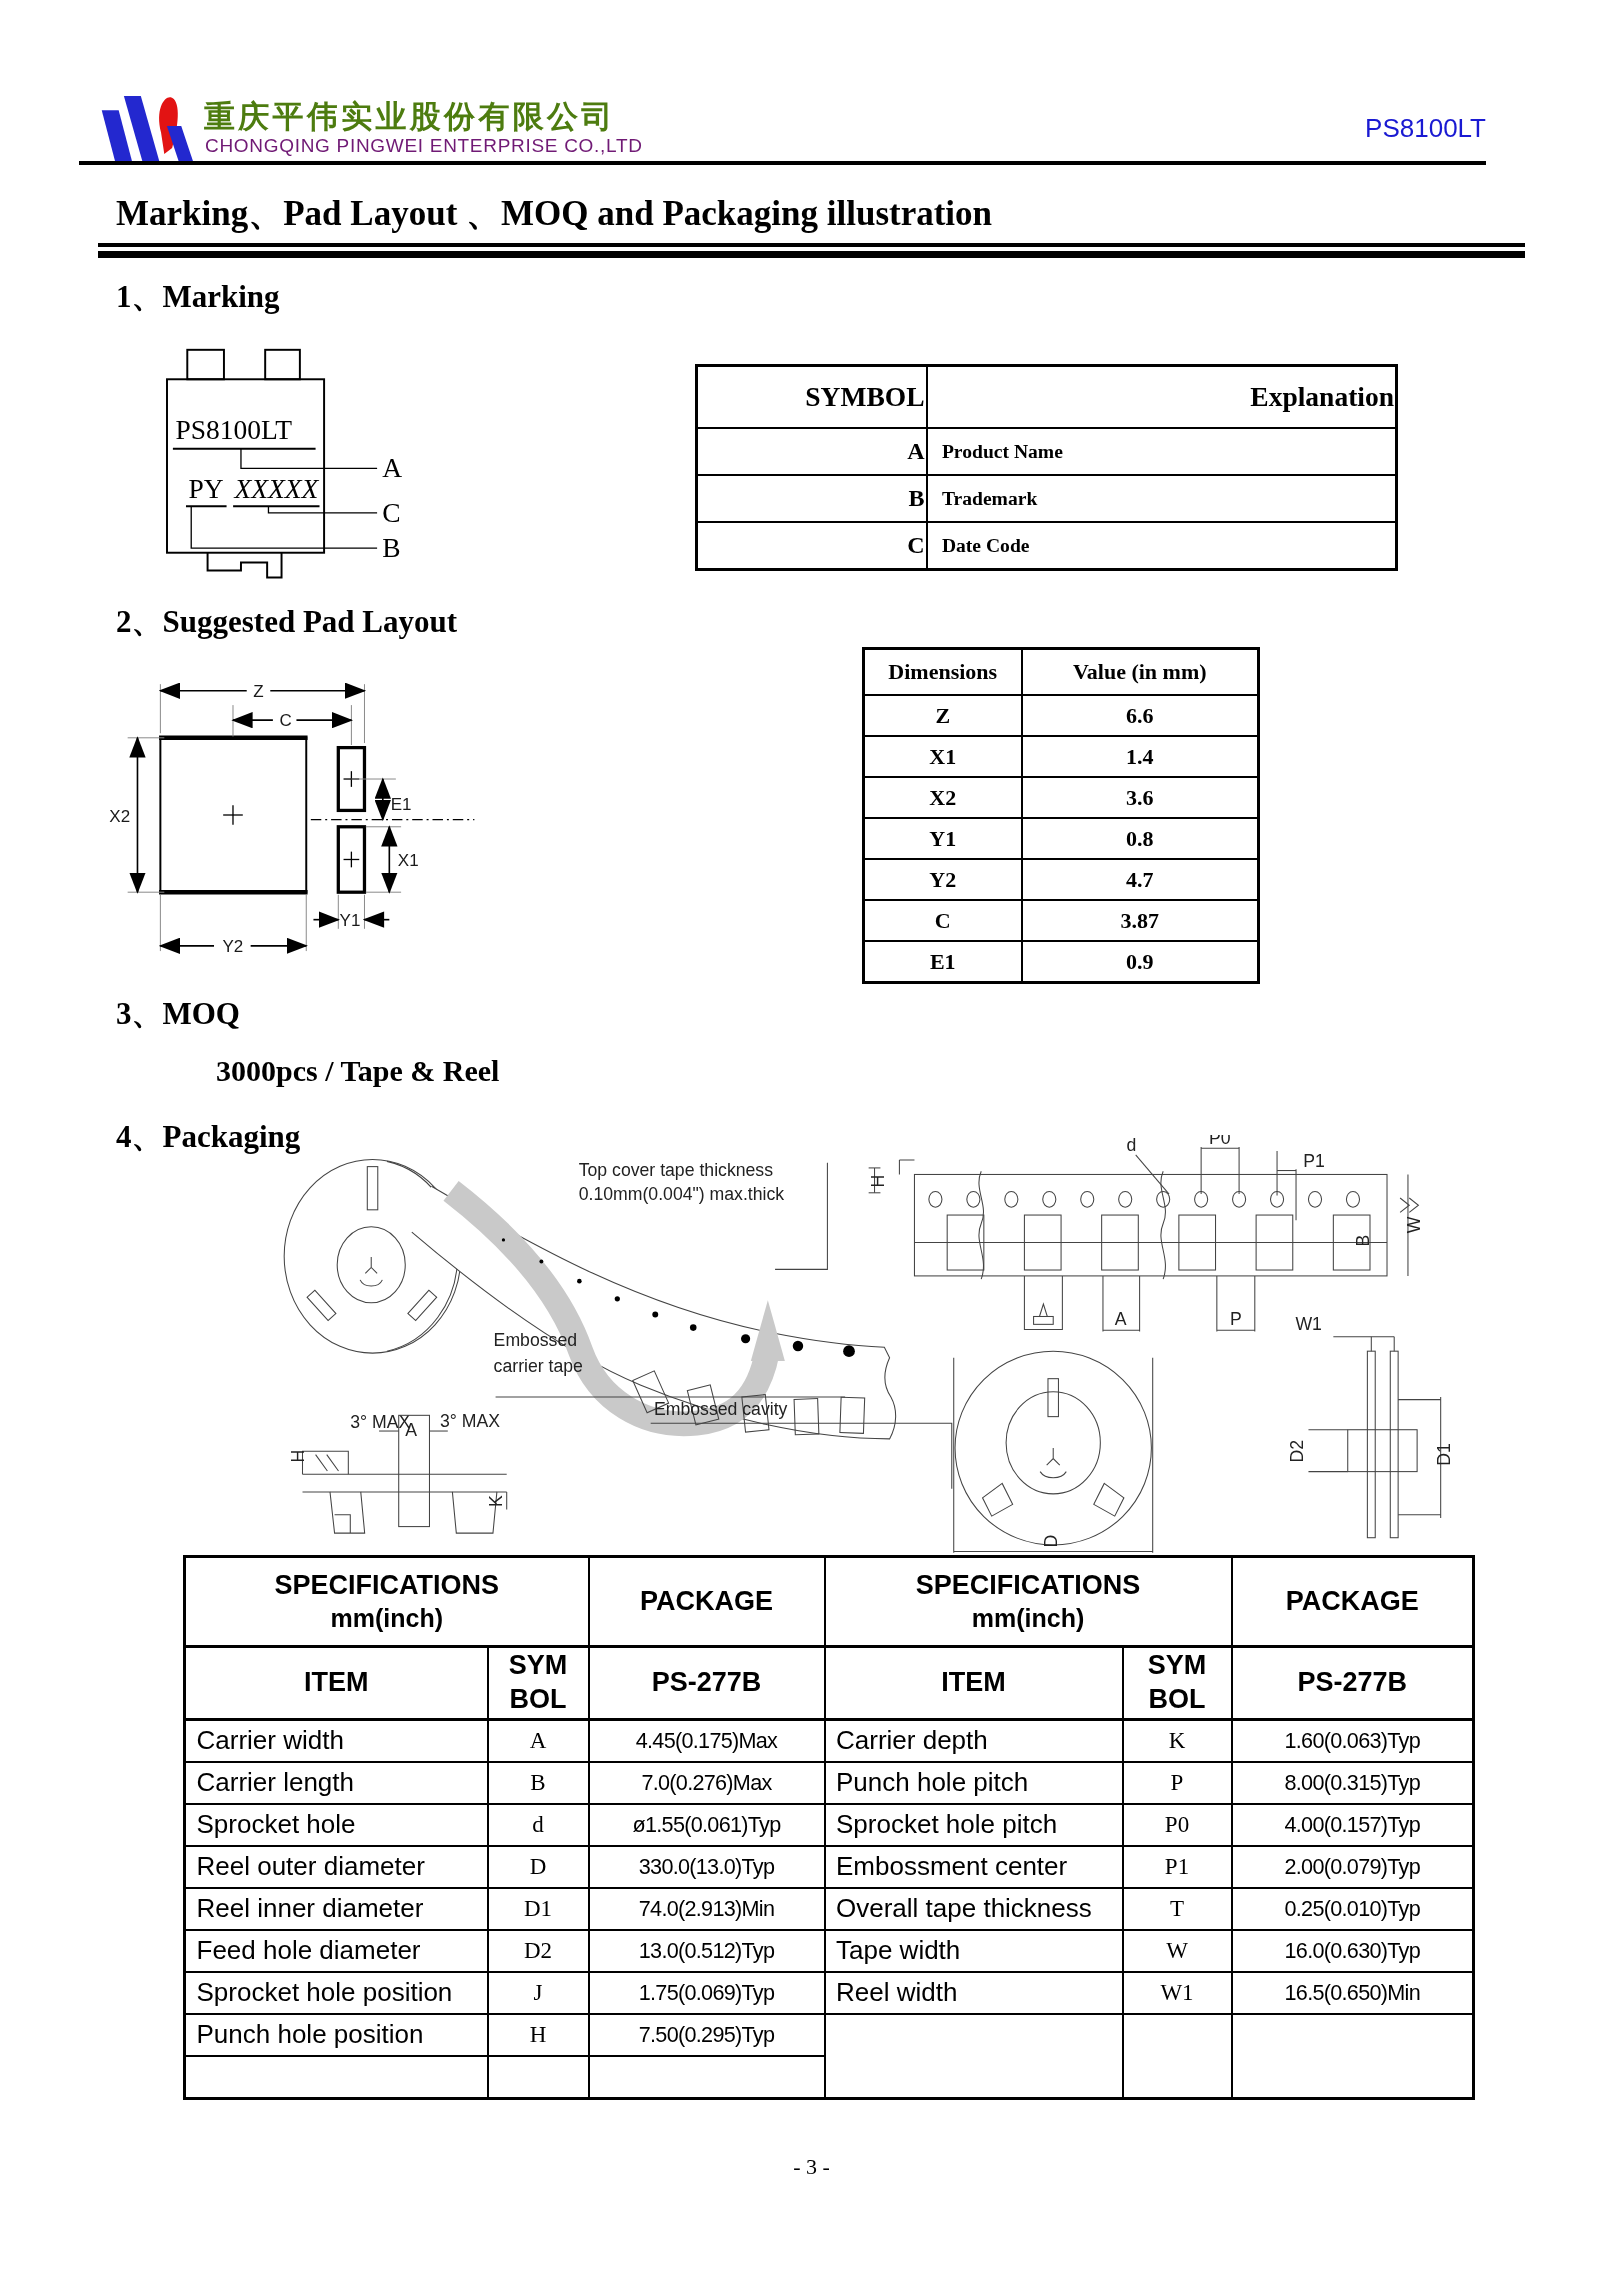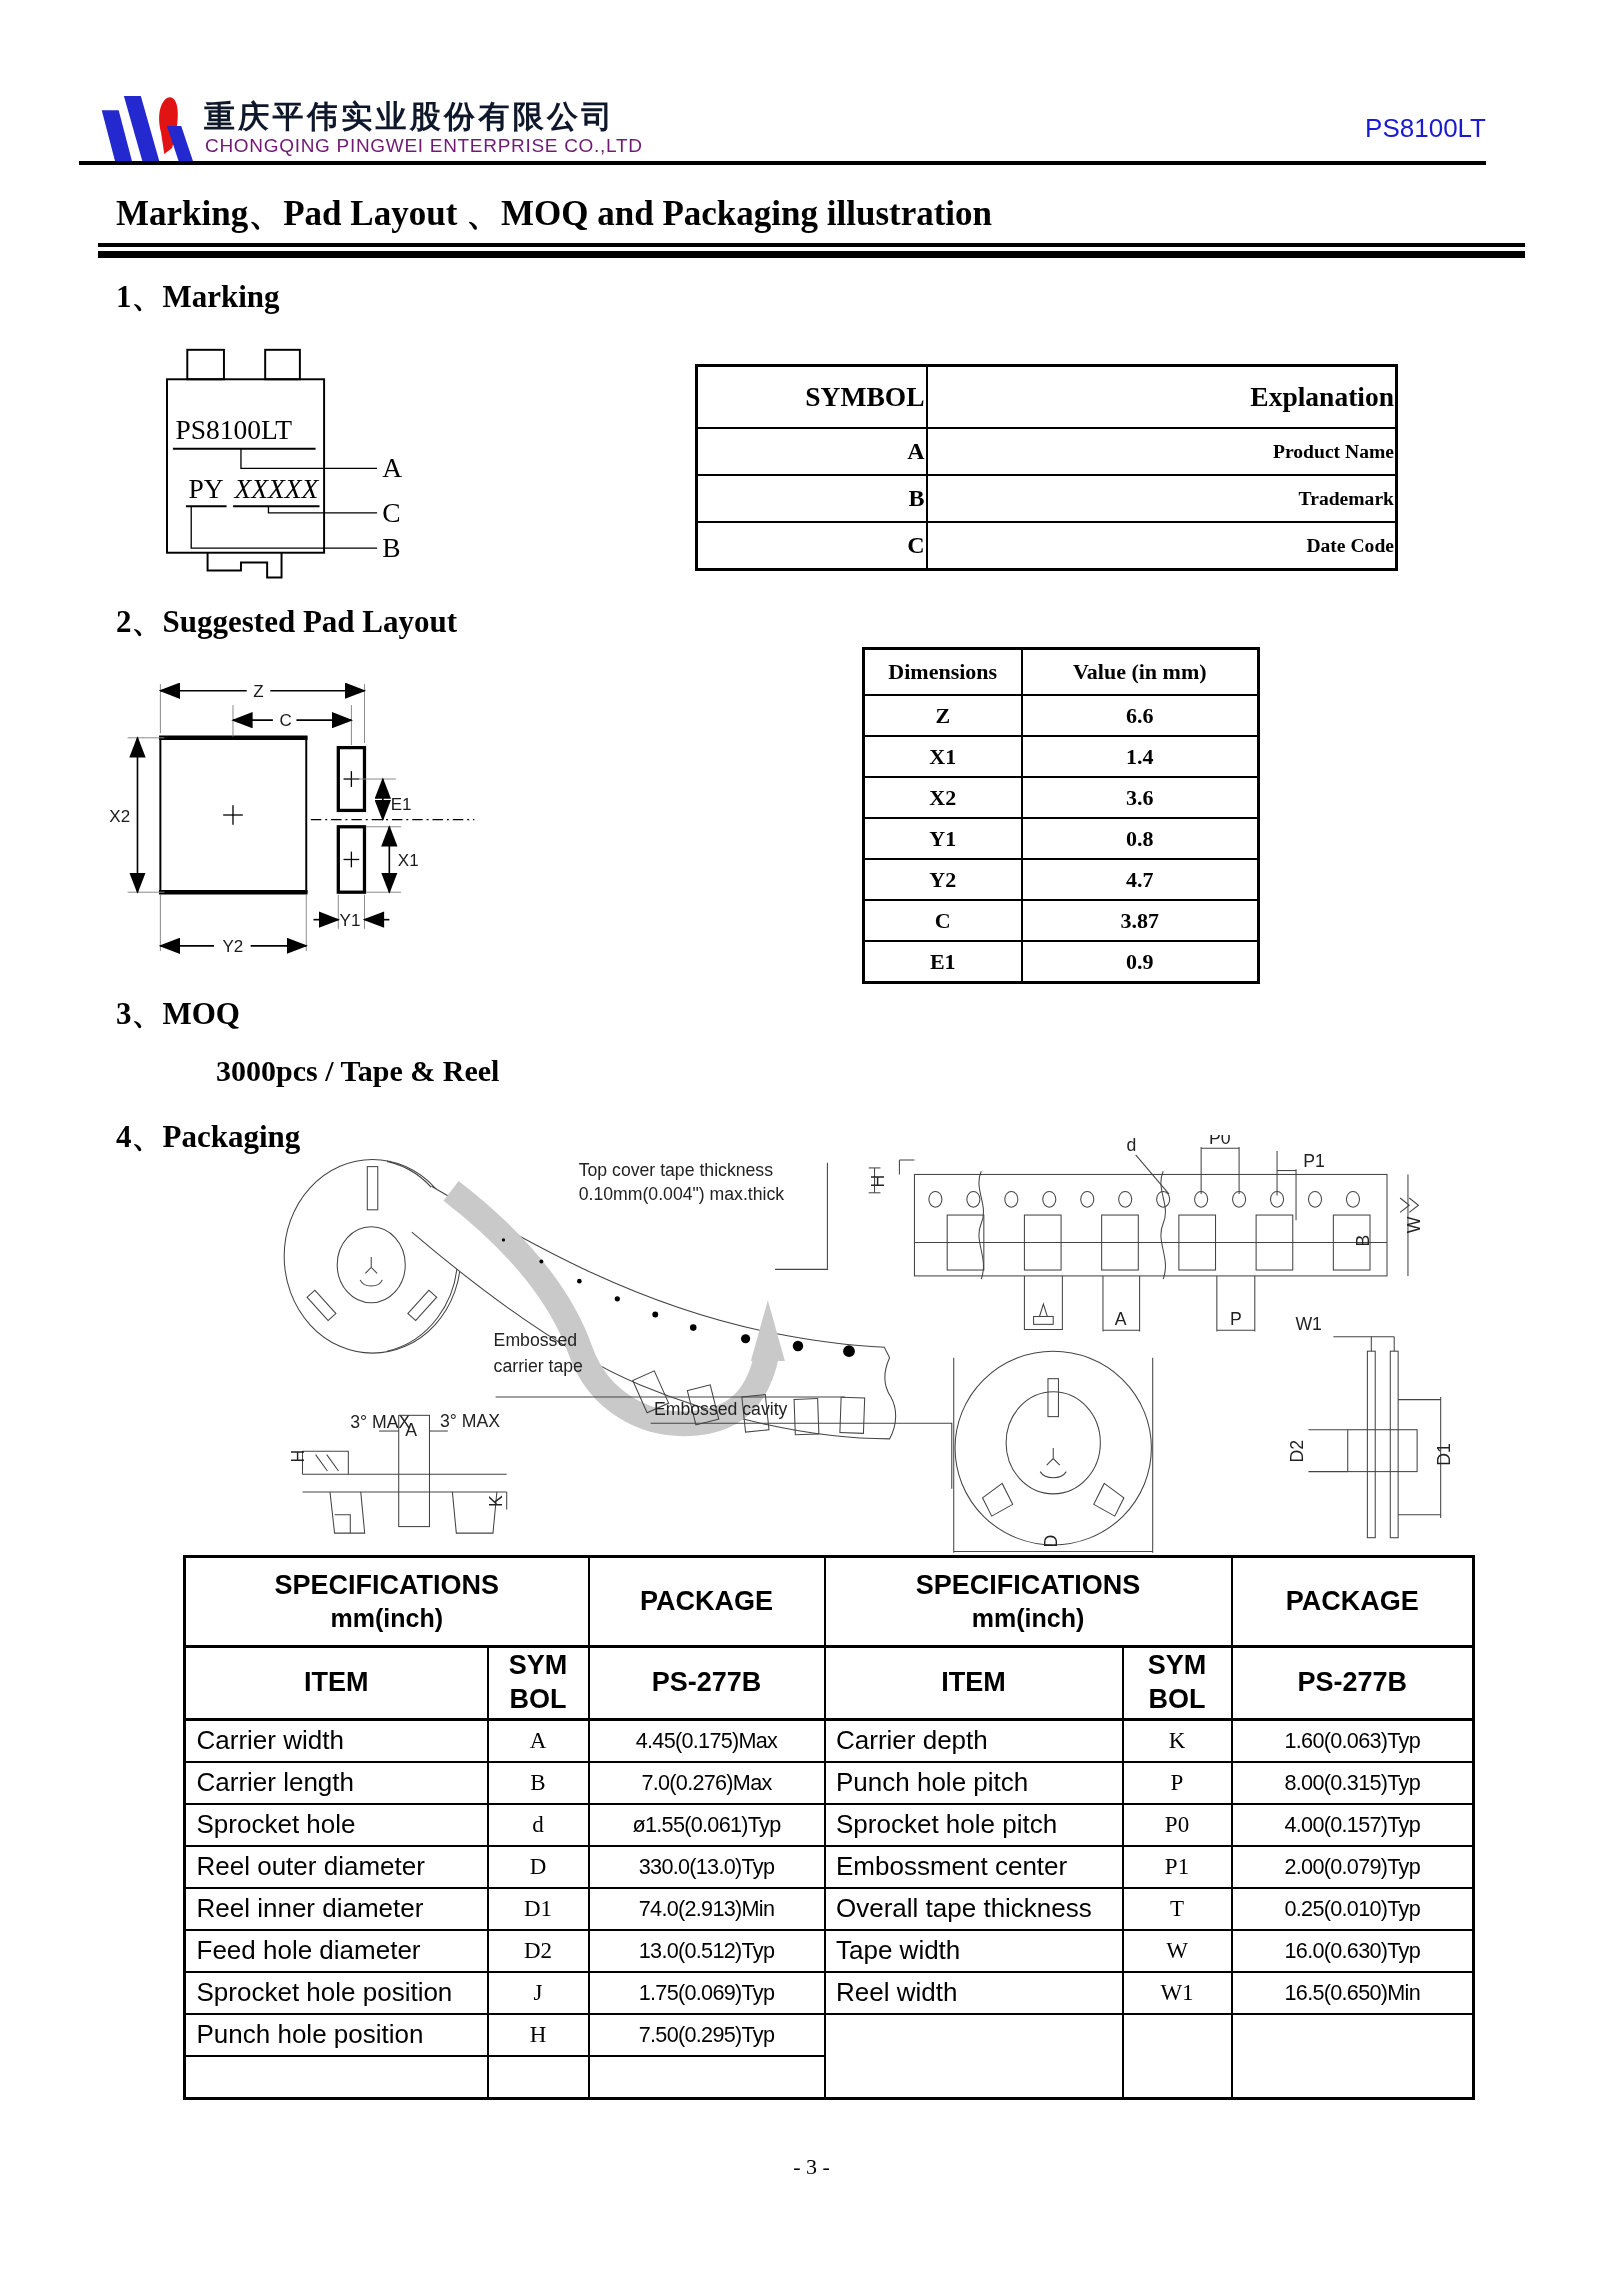--- a/index.html
+++ b/index.html
@@ -1,40 +1,40 @@
 <!DOCTYPE html>
 <html style="font-size:10.5px"><head>
 <meta charset="utf-8">
 <style>
   html,body{margin:0;padding:0;background:#e8e8e8;}
   .page{position:relative;width:1623px;height:2295px;background:#ffffff;margin:0 auto;
         font-family:"Liberation Serif",serif;color:#000;overflow:hidden;}
   .abs{position:absolute;}
   
   .cn-name{left:204px;top:96px;font-family:Liberation Sans, sans-serif;font-weight:bold;
-           font-size:31px;letter-spacing:3.3px;color:#0f172a;}
+           font-size:31px;letter-spacing:3.3px;color:#4d7c0f;}
   .en-name{left:205px;top:135px;font-family:"Liberation Sans",sans-serif;font-size:19px;
            letter-spacing:0.7px;color:#701a75;}
   .part-no{left:1335px;top:113px;width:151px;text-align:right;font-family:"Liberation Sans",sans-serif;
            font-size:26px;color:#1a1ad2;}
   .hdr-rule{left:79px;top:161px;width:1407px;height:3.9px;background:#000;}
   
   .doc-title{left:116px;top:190px;font-size:35px;font-weight:bold;}
   .rule-a{left:98px;top:243px;width:1427px;height:3.9px;background:#000;}
   .rule-b{left:98px;top:251px;width:1427px;height:6.5px;background:#000;}
   .sec-head{font-size:31px;font-weight:bold;}
   .moq-line{left:216px;top:1054px;font-size:30px;font-weight:bold;}
   
   table{border-collapse:collapse;table-layout:fixed;}
   .sym-table{left:695px;top:364px;}
   .sym-table table{width:700px;border:3.3px solid #000;}
   .sym-table td{border:2px solid #000;text-align:right;vertical-align:middle;}
   .sym-table .hrow td{height:58px;font-size:27.5px;font-weight:bold;}
   .sym-table .brow td{height:43px;font-size:24px;font-weight:bold;}
-  .sym-table td.expl{text-align:right;padding-left:14.4px;font-size:19.6px;}
+  .sym-table td.expl{text-align:left;padding-left:14.4px;font-size:19.6px;}
   .dim-table{left:862px;top:647px;}
   .dim-table table{width:395px;border:3.3px solid #000;}
   .dim-table td{border:2px solid #000;text-align:center;vertical-align:middle;
                 font-size:22px;font-weight:bold;}
   .dim-table .hrow td{height:42px;}
   .dim-table .brow td{height:37px;}
   
   .spec-table{left:167px;top:1555px;}
   .spec-table table{width:1289px;border:3.9px solid #000;margin-left:16px;}
   .spec-table td{border:2px solid #000;vertical-align:middle;text-align:center;}

